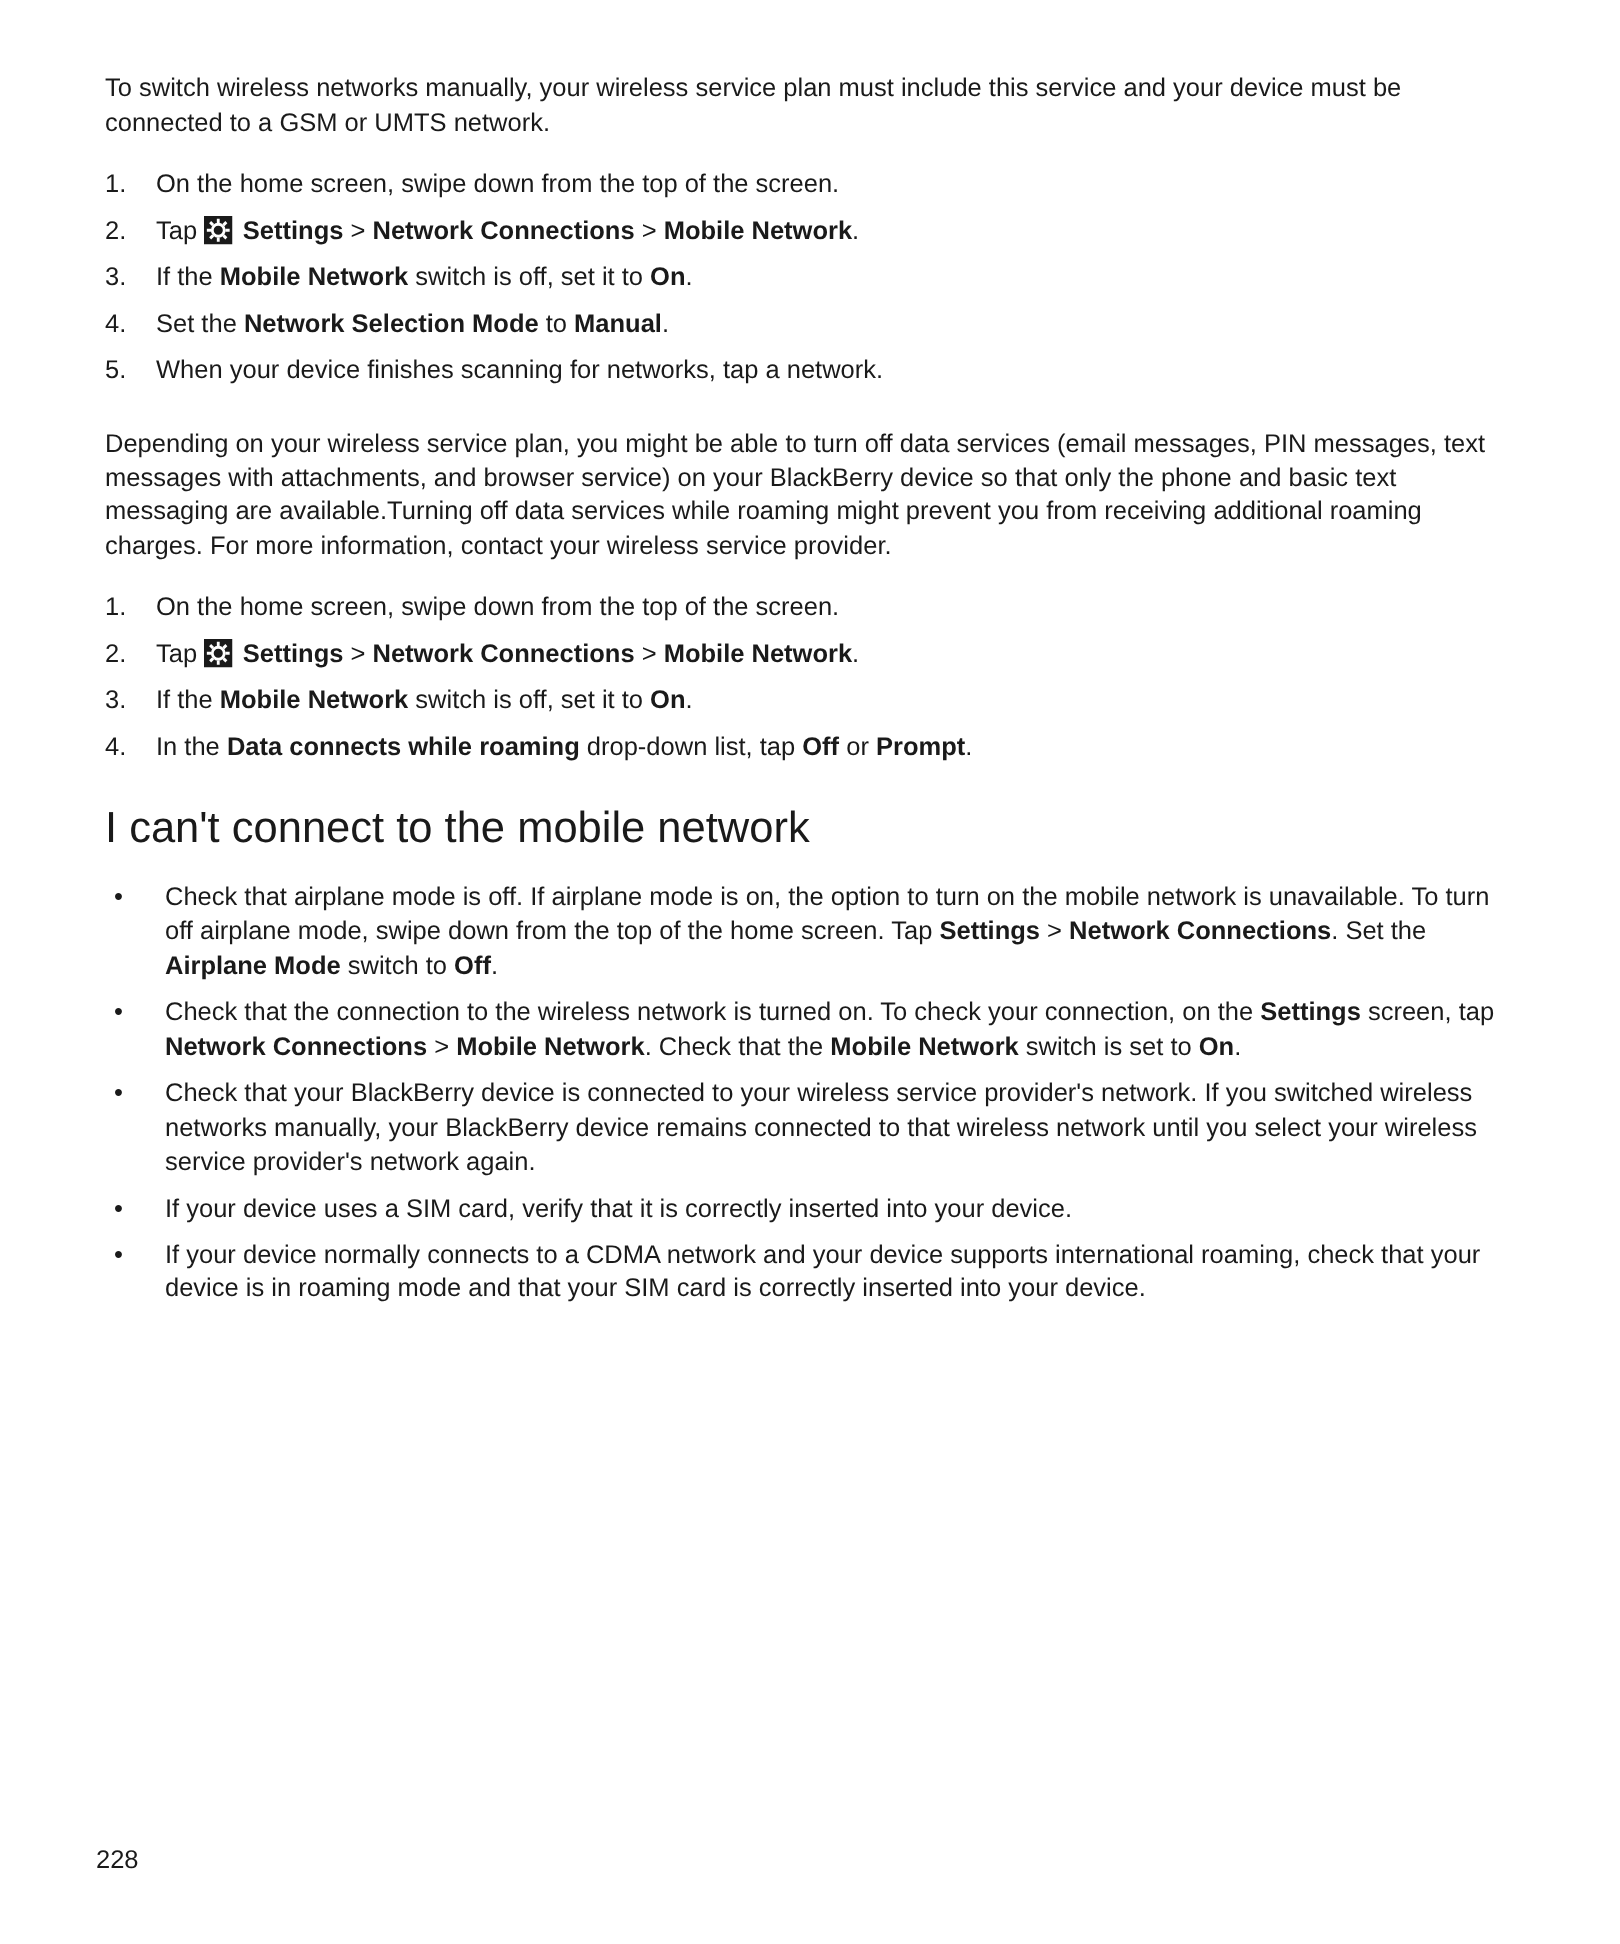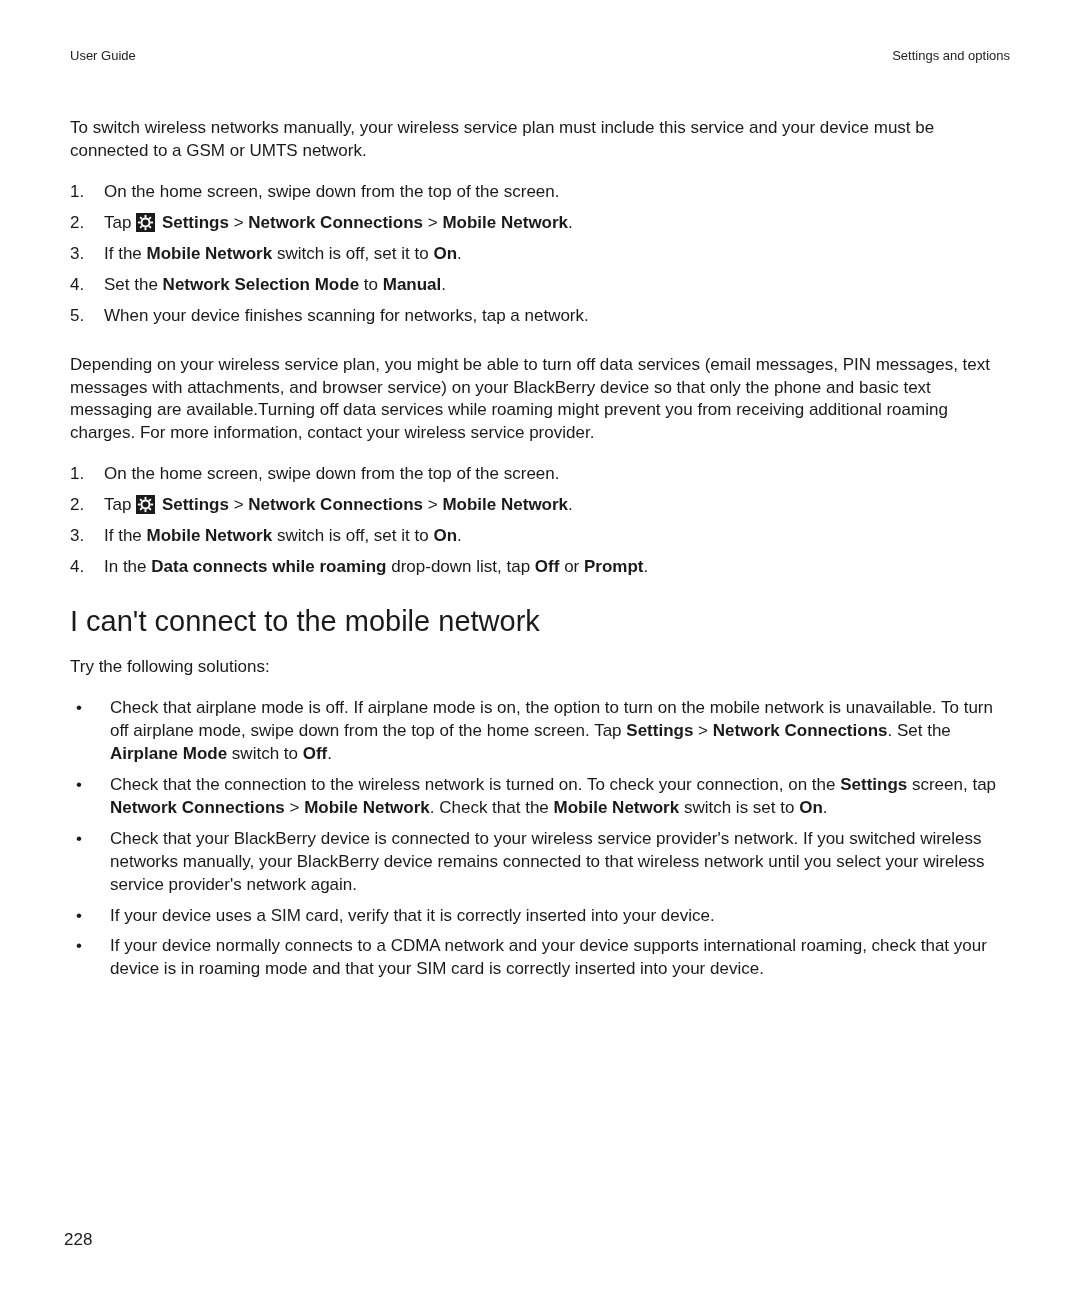--- a/index.html
+++ b/index.html
@@ -88,24 +88,20 @@
     bottom: 46px;
     left: 64px;
     font-size: 17px;
   }
 </style>
 </head>
 <body>
 
 <div class="page">
 
-  <div class="header-row">
-    <span>User Guide</span>
-    <span>Settings and options</span>
-  </div>
 
   <p class="body">To switch wireless networks manually, your wireless service plan must include this service and your device must be connected to a GSM or UMTS network.</p>
 
   <ol class="num">
     <li>
       <span class="n">1.</span>
       <span class="t">On the home screen, swipe down from the top of the screen.</span>
     </li>
     <li>
       <span class="n">2.</span>
@@ -183,21 +179,20 @@
       <span class="n">4.</span>
       <span class="t">
         <span>In the </span><span class="bold">Data connects while roaming</span><span> drop-down list, tap </span><span class="bold">Off</span><span> or </span><span class="bold">Prompt</span><span>.</span>
       </span>
     </li>
   </ol>
 
 
   <h2 class="section" style="margin-top:10px;">I can't connect to the mobile network</h2>
 
-  <p class="body">Try the following solutions:</p>
 
   <ul class="bul">
     <li>
       <span class="dot">•</span>
       <span class="t">
         <span>Check that airplane mode is off. If airplane mode is on, the option to turn on the mobile network is unavailable. To turn off airplane mode, swipe down from the top of the home screen. Tap </span><span class="bold">Settings</span><span> &gt; </span><span class="bold">Network Connections</span><span>. Set the </span><span class="bold">Airplane Mode</span><span> switch to </span><span class="bold">Off</span><span>.</span>
       </span>
     </li>
     <li>
       <span class="dot">•</span>

